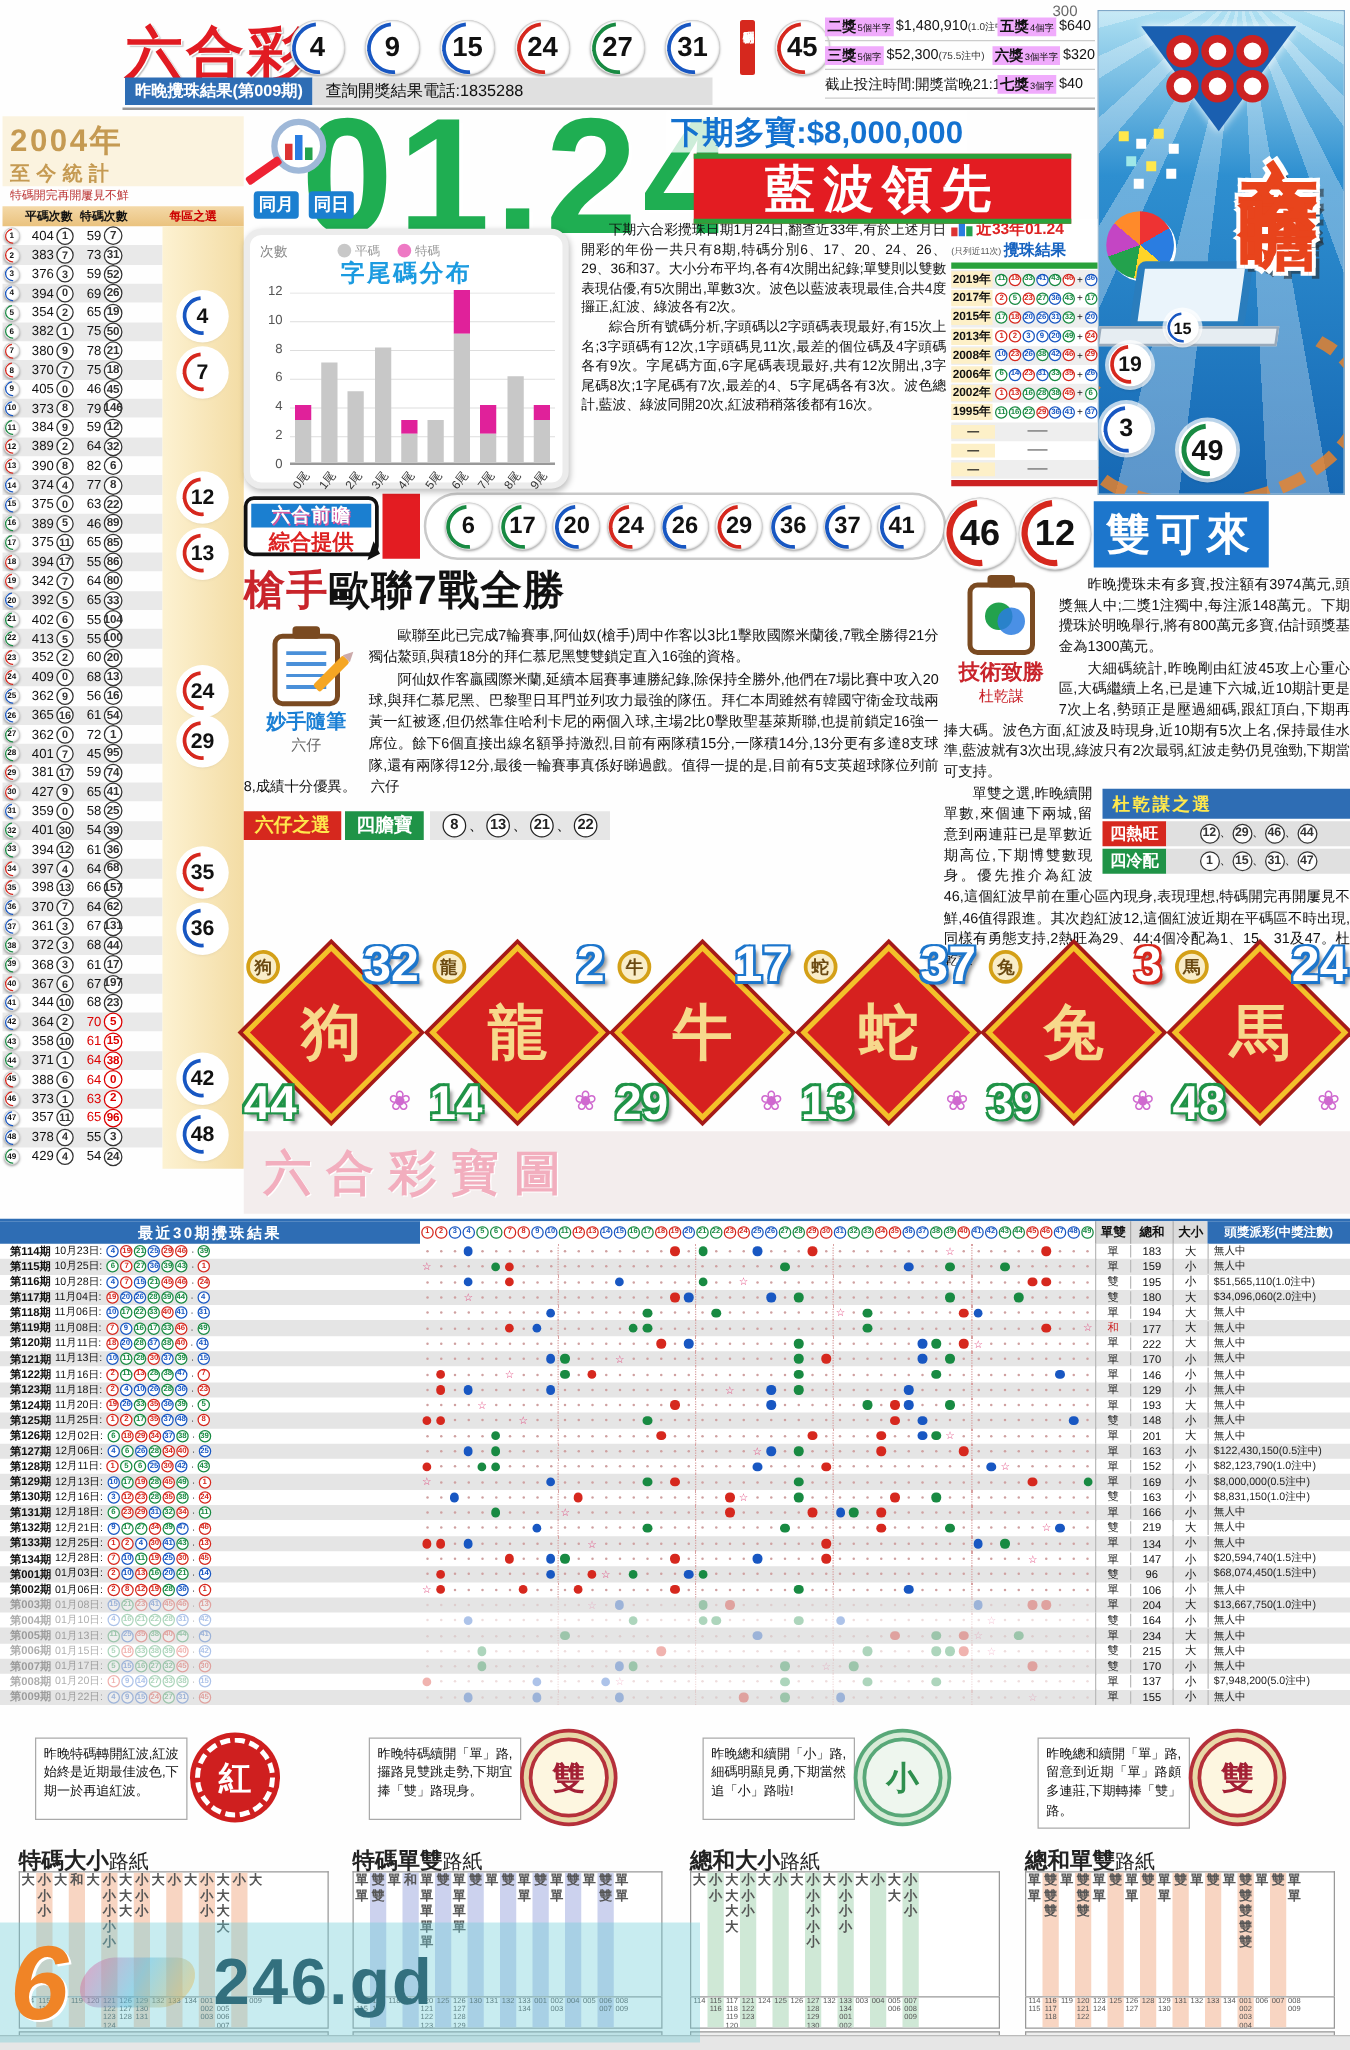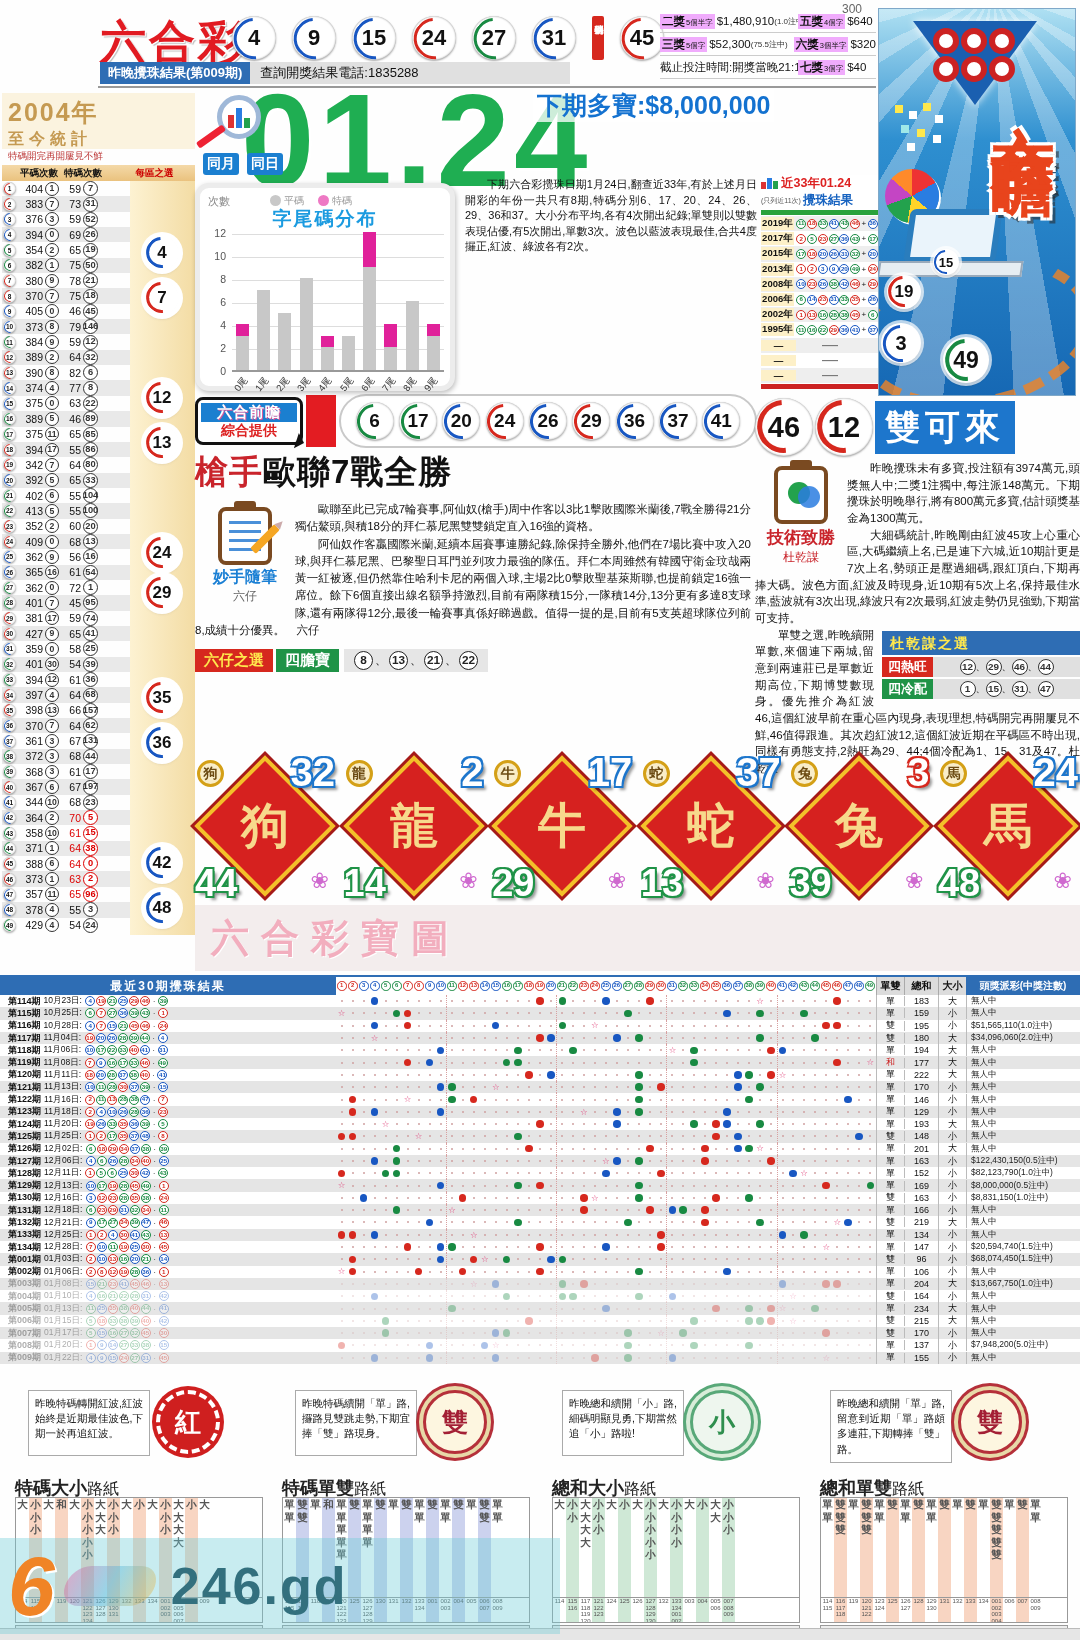--- a/index.html
+++ b/index.html
@@ -97,21 +97,21 @@
 .hyear{width:35px;font-weight:700;font-size:9.5px;background:#fdf0c8;text-align:center;margin-right:2px}
 .hnums{display:flex;align-items:center;flex:1}
 .hnums .cnum{margin:0 .4px}
 .hplus{font-style:normal;font-size:8px;margin:0 1px}
 .hdash{font-style:normal;color:#777;margin-left:24px}
 
 #combo-row{position:absolute;left:195px;top:391px;width:562px;height:60px;display:flex;align-items:center}
 #combo-bubble{width:108px;height:48px;border:3px solid #111;border-radius:8px;background:#fff;position:relative;text-align:center;flex:none}
 #combo-bubble::after{content:'';position:absolute;right:-12px;bottom:-9px;border:8px solid transparent;border-left-color:#111;transform:rotate(18deg)}
 .cb1{display:block;background:#1b7fd0;color:#fff;font-weight:900;font-size:15px;margin:3px 3px 0;letter-spacing:1px;text-shadow:1px 1px 0 #d6569c}
-.cb2{display:block;color:#d22;font-size:14px;font-weight:700}
+.cb2{display:block;color:#d22;font-size:17px;font-weight:700}
 #combo-red{width:30px;height:52px;background:#e31c22;flex:none;margin:0 3px}
 #combo-box{flex:1;height:54px;border:2px solid #c9c9c9;border-radius:27px;background:#fff;display:flex;align-items:center;justify-content:space-around;padding:0 12px}
 
 #article-left{position:absolute;left:195px;top:450px;width:556px;height:306px}
 #al-head{font-size:33px;font-weight:700;letter-spacing:1px;margin:0 0 6px}
 .alr{color:#c9242b}
 #al-iconblk{float:left;width:100px;text-align:center}
 .clip{margin:6px auto 2px;width:54px;height:58px;border:4px solid #7a4a21;border-radius:8px;background:#fff;position:relative}
 .clip::before{content:'';position:absolute;left:50%;top:-10px;transform:translateX(-50%);width:22px;height:10px;background:#7a4a21;border-radius:3px}
 .clip .lines{position:absolute;left:7px;right:7px;top:10px;height:32px;background:repeating-linear-gradient(#4a90d9 0 3px,transparent 3px 9px)}
@@ -810,20 +810,21 @@
       <b></b>
       <u></u>
       <s></s>
     </div>
   <i id="fc-pen"></i>
   <div id="fc-badges">
     <span class="fcb">同月</span>
     <span class="fcb">同日</span>
   </div>
   <div id="jackpot">下期多寶:$8,000,000</div>
+  <div id="blue-banner">藍波領先</div>
   <div id="chart-panel">
     <span id="chart-ylab">次數</span>
     <span id="chart-legend">
       <span><i class="lgdot" style="background:#c8c8c8"></i><span>平碼</span></span>
       <span><i class="lgdot" style="background:#ee79c4"></i><span>特碼</span></span>
     </span>
     <div id="chart-title">字尾碼分布</div>
     <div id="chart-yticks">
         <div class="cyt">12</div>
         <div class="cyt">10</div>
@@ -880,20 +881,21 @@
         <div class="cxl">4尾</div>
         <div class="cxl">5尾</div>
         <div class="cxl">6尾</div>
         <div class="cxl">7尾</div>
         <div class="cxl">8尾</div>
         <div class="cxl">9尾</div>
       </div>
   </div>
   <div id="fc-text">
     <p>下期六合彩攪珠日期1月24日,翻查近33年,有於上述月日開彩的年份一共只有8期,特碼分別6、17、20、24、26、29、36和37。大小分布平均,各有4次開出紀錄;單雙則以雙數表現佔優,有5次開出,單數3次。波色以藍波表現最佳,合共4度攞正,紅波、綠波各有2次。</p>
+    <p>綜合所有號碼分析,字頭碼以2字頭碼表現最好,有15次上名;3字頭碼有12次,1字頭碼見11次,最差的個位碼及4字頭碼各有9次。字尾碼方面,6字尾碼表現最好,共有12次開出,3字尾碼8次;1字尾碼有7次,最差的4、5字尾碼各有3次。波色總計,藍波、綠波同開20次,紅波稍稍落後都有16次。</p>
   </div>
   <div id="history-panel">
     <div id="hist-h1">
       <span class="hic">
           <b></b>
           <u></u>
           <s></s>
         </span>
       <span class="hr-red">近33年01.24</span>
     </div>

